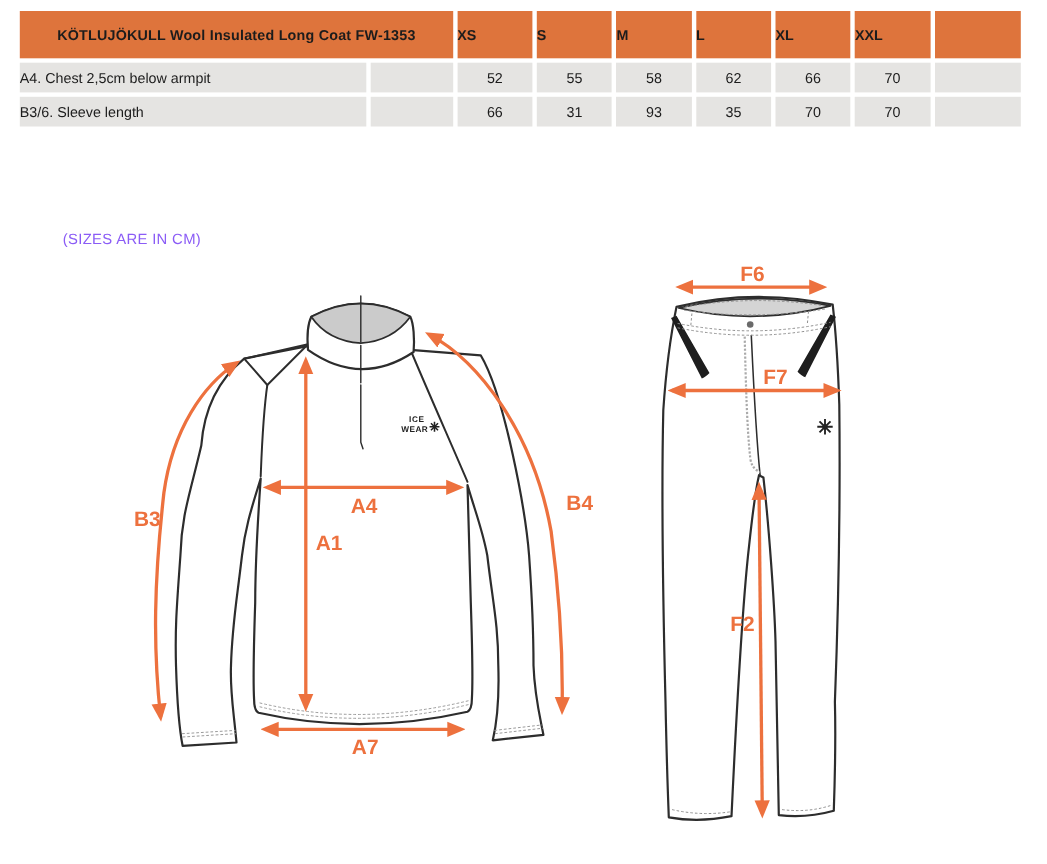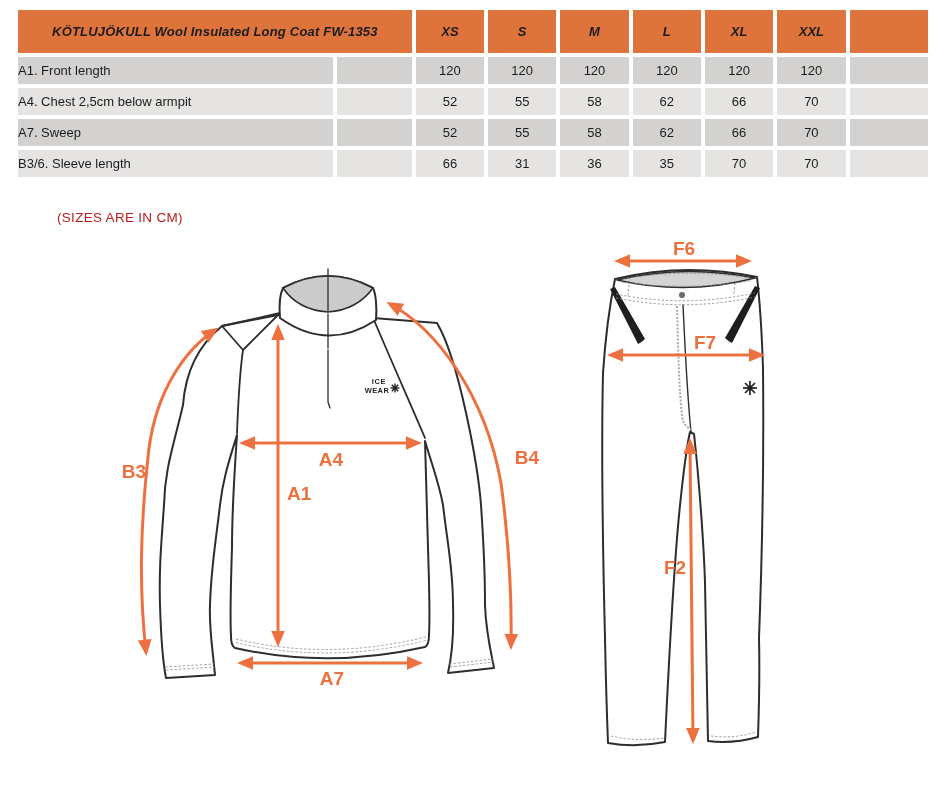--- a/index.html
+++ b/index.html
@@ -8,37 +8,37 @@
 
   
   table.size-table{
     position:absolute;left:14px;top:6px;
     border-collapse:separate;border-spacing:4px;
     table-layout:fixed;width:918px;
   }
   table.size-table th, table.size-table td{
     font-size:13px;color:#1c1c1c;padding:0;overflow:hidden;white-space:nowrap;
   }
-  tr.head-row{height:43px;font-style:italic;}
+  tr.head-row{height:43px;}
   tr.body-row{height:27px;}
   th.title-cell{
     background:#DE743C;color:#fff;font-weight:bold;font-size:13.5px;
     text-align:center;letter-spacing:0.2px;
   }
-  th.size-h{background:#DE743C;color:#fff;font-weight:bold;text-align:center;}
+  th.size-h{background:#DE743C;color:#fff;font-weight:bold;text-align:left;}
   th.spacer-h{background:#DE743C;}
   td.label-cell{text-align:left;padding-left:40px;}
   td.val-cell{text-align:center;}
   tr.dark  td{background:#D3D2D0;}
   tr.light td{background:#E5E4E2;}
 
   
   .cm-note{
     position:absolute;left:57px;top:210px;
-    color:#b91c1c;font-size:13.5px;letter-spacing:0.3px;
+    color:#8b5cf6;font-size:13.5px;letter-spacing:0.3px;
   }
 
   
   .jacket-svg{position:absolute;left:95px;top:238px;}
   .pants-svg{position:absolute;left:565px;top:238px;}
   .ann{fill:#ED713E;font-size:19px;font-weight:bold;font-family:"Liberation Sans",sans-serif;}
 </style>
 </head>
 <body>
 
@@ -62,59 +62,37 @@
         <th class="size-h">XS</th>
           <th class="size-h">S</th>
           <th class="size-h">M</th>
           <th class="size-h">L</th>
           <th class="size-h">XL</th>
           <th class="size-h">XXL</th>
           <th class="spacer-h"></th>
       </tr>
     </thead>
     <tbody>
-        <tr class="body-row dark">
-          <td class="label-cell">A1. Front length</td>
-          <td></td>
-          <td class="val-cell">120</td>
-          <td class="val-cell">120</td>
-          <td class="val-cell">120</td>
-          <td class="val-cell">120</td>
-          <td class="val-cell">120</td>
-          <td class="val-cell">120</td>
-          <td></td>
-        </tr>
         <tr class="body-row light">
           <td class="label-cell">A4. Chest 2,5cm below armpit</td>
           <td></td>
           <td class="val-cell">52</td>
           <td class="val-cell">55</td>
           <td class="val-cell">58</td>
           <td class="val-cell">62</td>
           <td class="val-cell">66</td>
           <td class="val-cell">70</td>
           <td></td>
         </tr>
-        <tr class="body-row dark">
-          <td class="label-cell">A7. Sweep</td>
-          <td></td>
-          <td class="val-cell">52</td>
-          <td class="val-cell">55</td>
-          <td class="val-cell">58</td>
-          <td class="val-cell">62</td>
-          <td class="val-cell">66</td>
-          <td class="val-cell">70</td>
-          <td></td>
-        </tr>
         <tr class="body-row light">
           <td class="label-cell">B3/6. Sleeve length</td>
           <td></td>
           <td class="val-cell">66</td>
           <td class="val-cell">31</td>
-          <td class="val-cell">36</td>
+          <td class="val-cell">93</td>
           <td class="val-cell">35</td>
           <td class="val-cell">70</td>
           <td class="val-cell">70</td>
           <td></td>
         </tr>
       </tbody>
   </table>
 
   <div class="cm-note">(SIZES ARE IN CM)</div>
 

